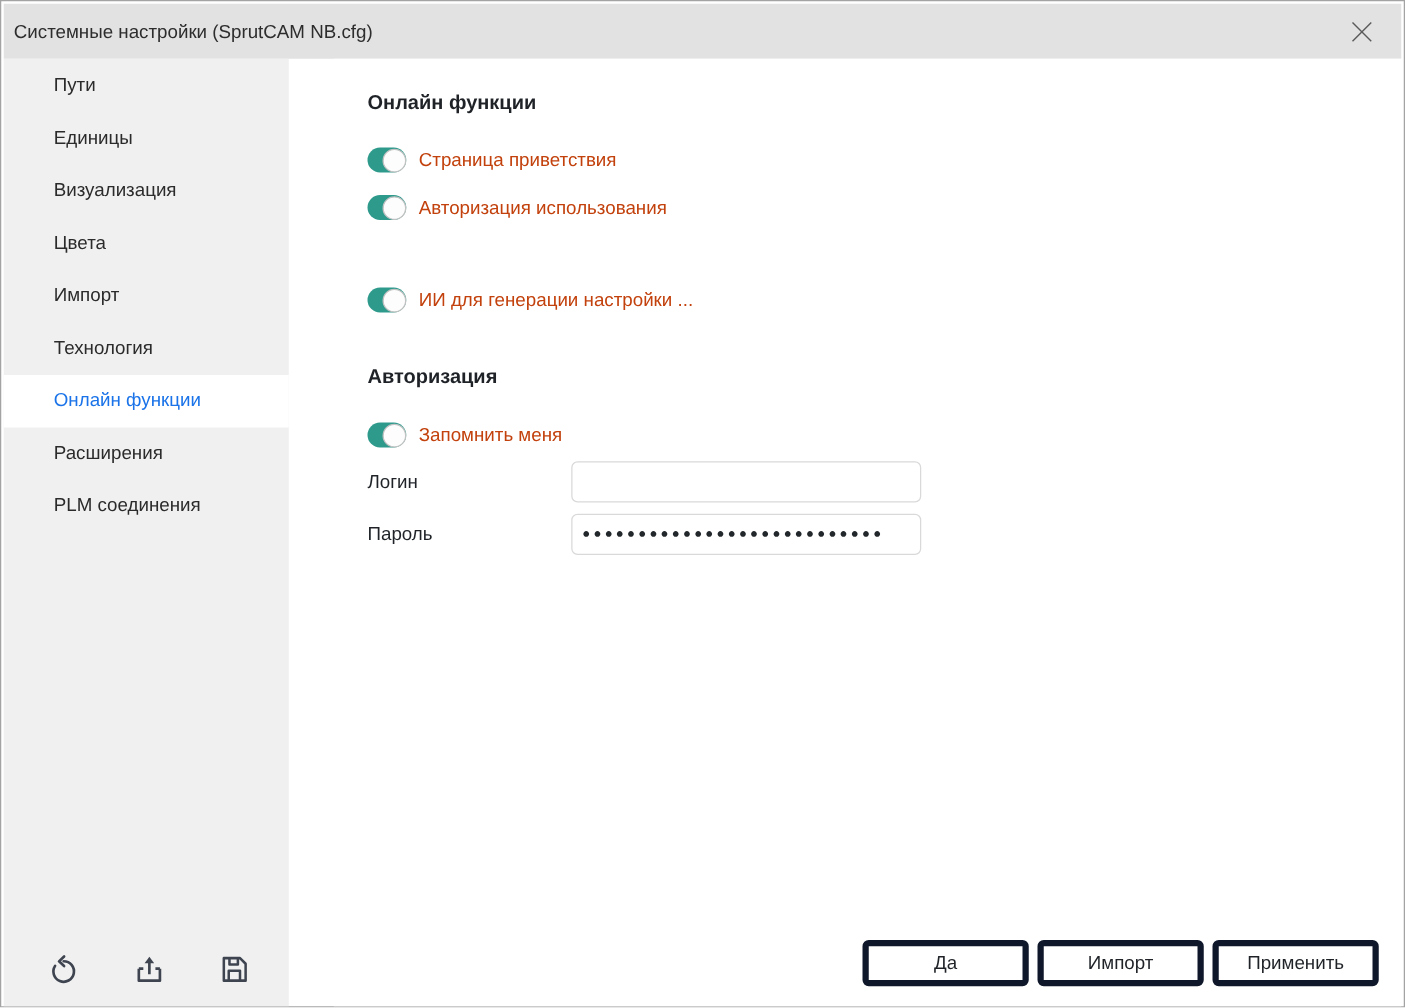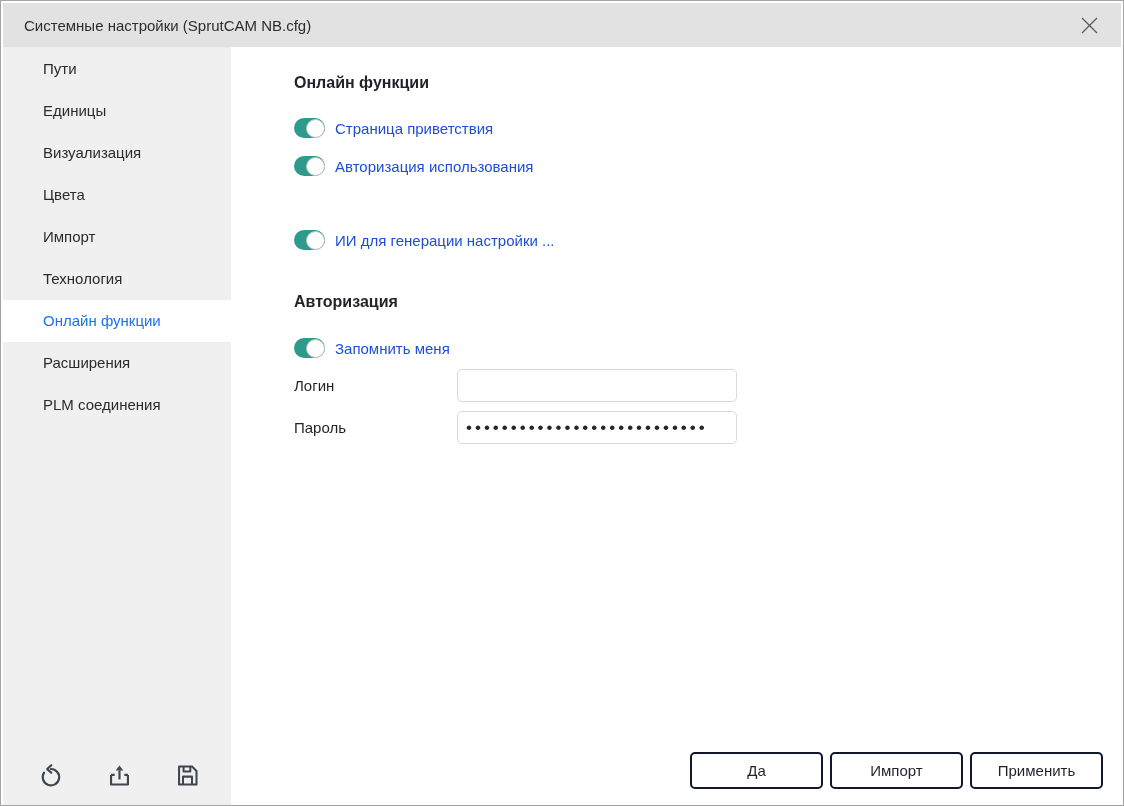--- a/index.html
+++ b/index.html
@@ -16,21 +16,21 @@
     background: #fff;
     padding: 2px;
   }
   
   .titlebar {
     position: relative;
     height: 44px;
     background: #e2e2e2;
     display: flex;
     align-items: center;
-    padding-left: 21px;
+    padding-left: 8px;
   }
   .titlebar .title {
     font-size: 15px;
     color: #2d2d2d;
   }
   .close-btn {
     position: absolute;
     right: 14px; top: 0;
     width: 36px; height: 44px;
     display: flex; align-items: center; justify-content: center;
@@ -89,21 +89,21 @@
   .sec-auth   { margin-top: 40px; }
 
   
   .trow {
     display: flex;
     align-items: center;
     height: 24px;
   }
   .trow .lbl {
     font-size: 15px;
-    color: #1d4ed8;
+    color: #c2410c;
     margin-left: 10px;
     white-space: nowrap;
   }
   .toggle {
     position: relative;
     width: 31px; height: 20px;
     border-radius: 10px;
     background: #2e9a8c;
     cursor: pointer;
     flex-shrink: 0;
@@ -153,21 +153,21 @@
   
   .footer-btns {
     position: absolute;
     right: 18px; bottom: 16px;
     display: flex;
     gap: 7px;
   }
   .btn {
     width: 133px; height: 37px;
     background: #ffffff;
-    border: 2px solid #0f172a;
+    border: 5px solid #0f172a;
     border-radius: 5px;
     font-family: "Liberation Sans", sans-serif;
     font-size: 15px;
     color: #1f2328;
     cursor: pointer;
   }
 </style>
 </head>
 <body>
 

